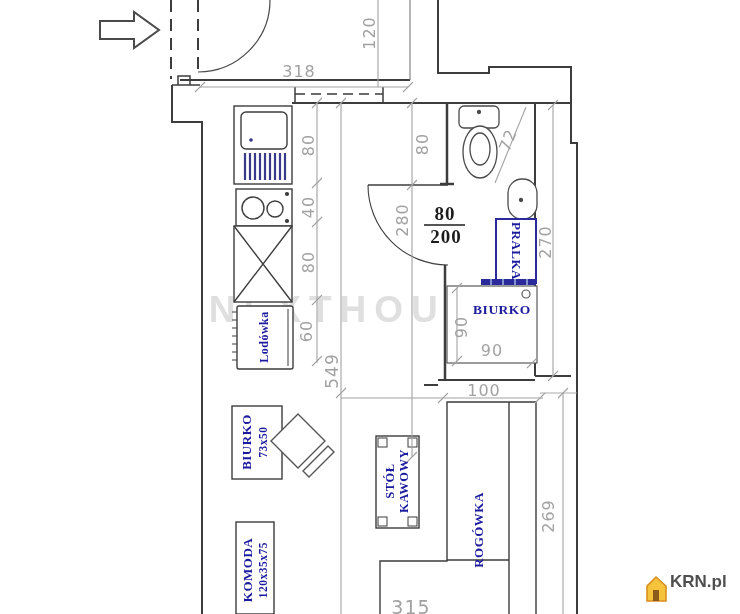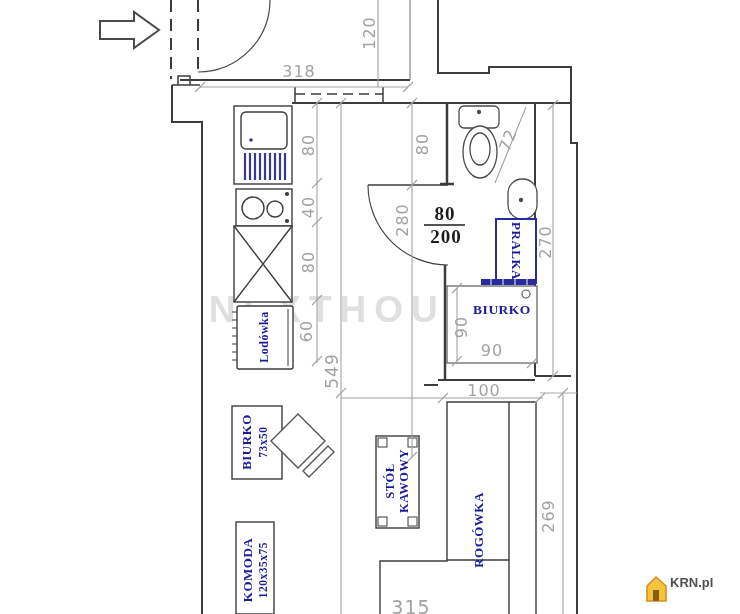--- a/index.html
+++ b/index.html
@@ -27,21 +27,21 @@
   .doorlbl{
     color:#1c1c1c;font-family:"Liberation Serif",serif;font-weight:bold;
     font-size:19px;letter-spacing:1px;
   }
   .watermark{
     color:#cccccc;opacity:.62;font-family:"Liberation Sans",sans-serif;
     font-weight:bold;font-size:37px;letter-spacing:8px;
   }
   .logo-text{
     color:#4f4f4f;font-family:"Liberation Sans",sans-serif;font-weight:bold;
-    font-size:13px;transform:none;
+    font-size:17px;transform:none;
   }
 </style>
 </head>
 <body>
 
 <div id="stage">
 
   <span class="lbl watermark" style="left:360px;top:310px;">NEXTHOUSE</span>
 
   <svg id="linework" width="740" height="614" viewBox="0 0 740 614">

